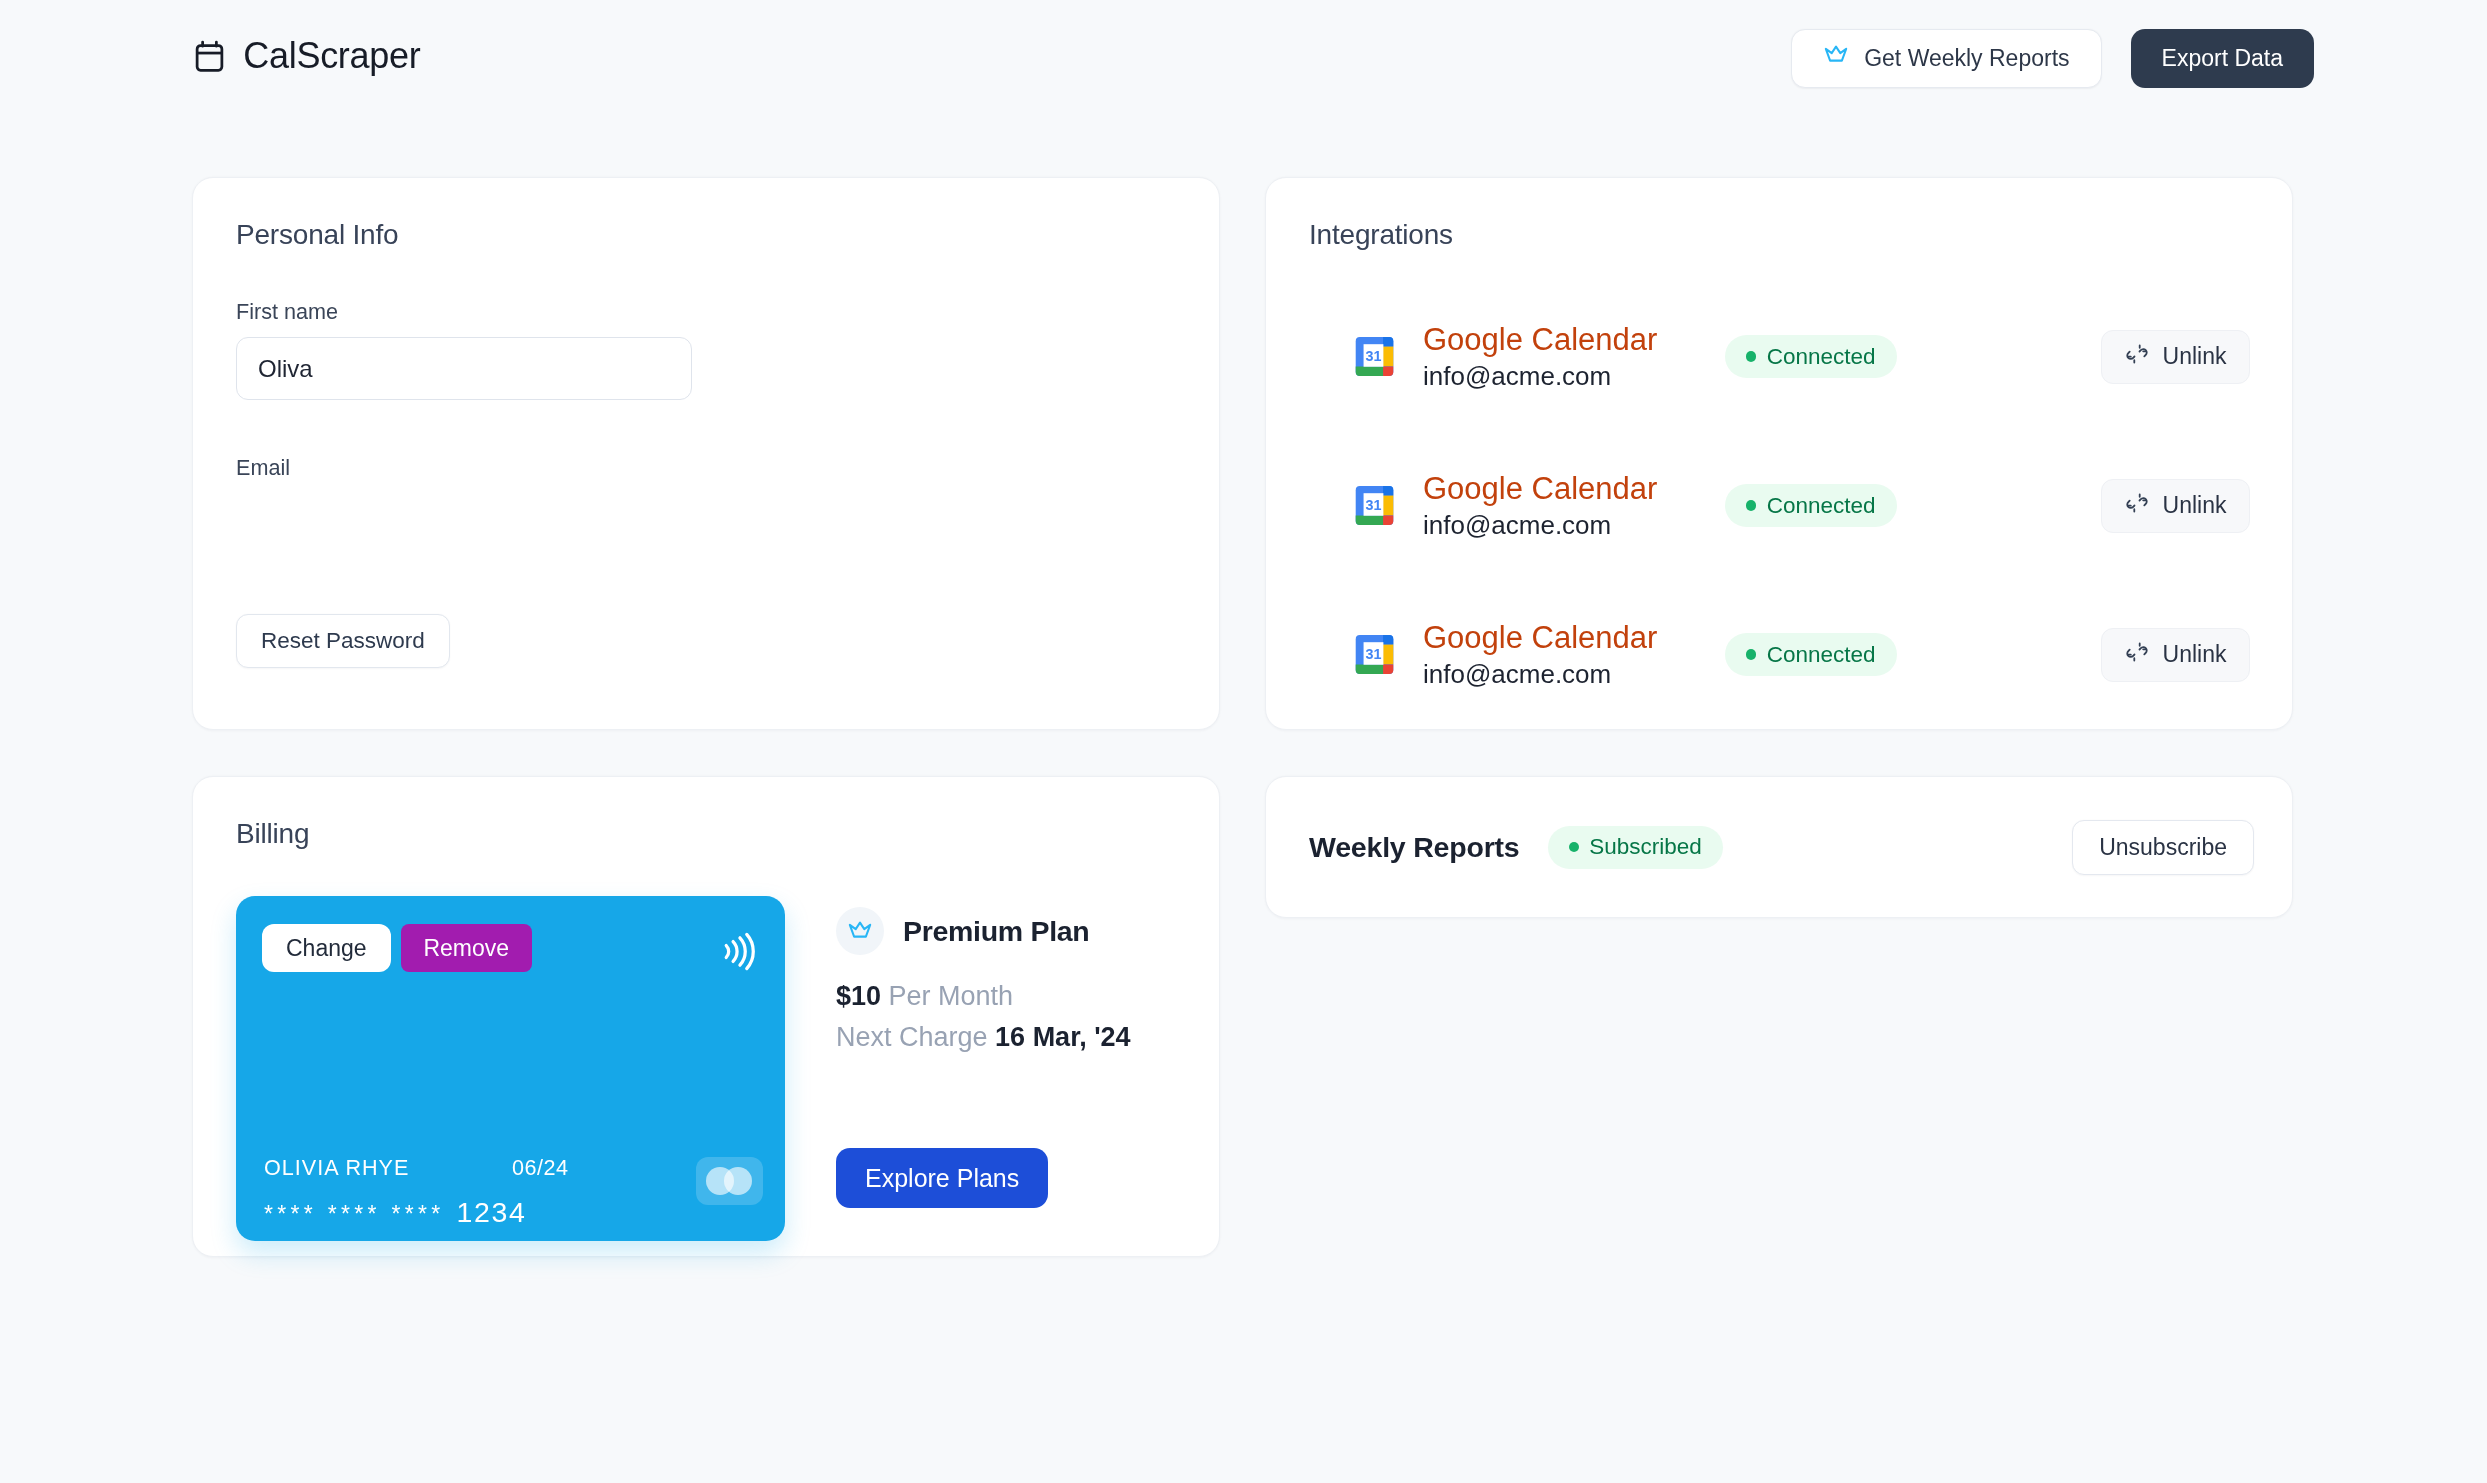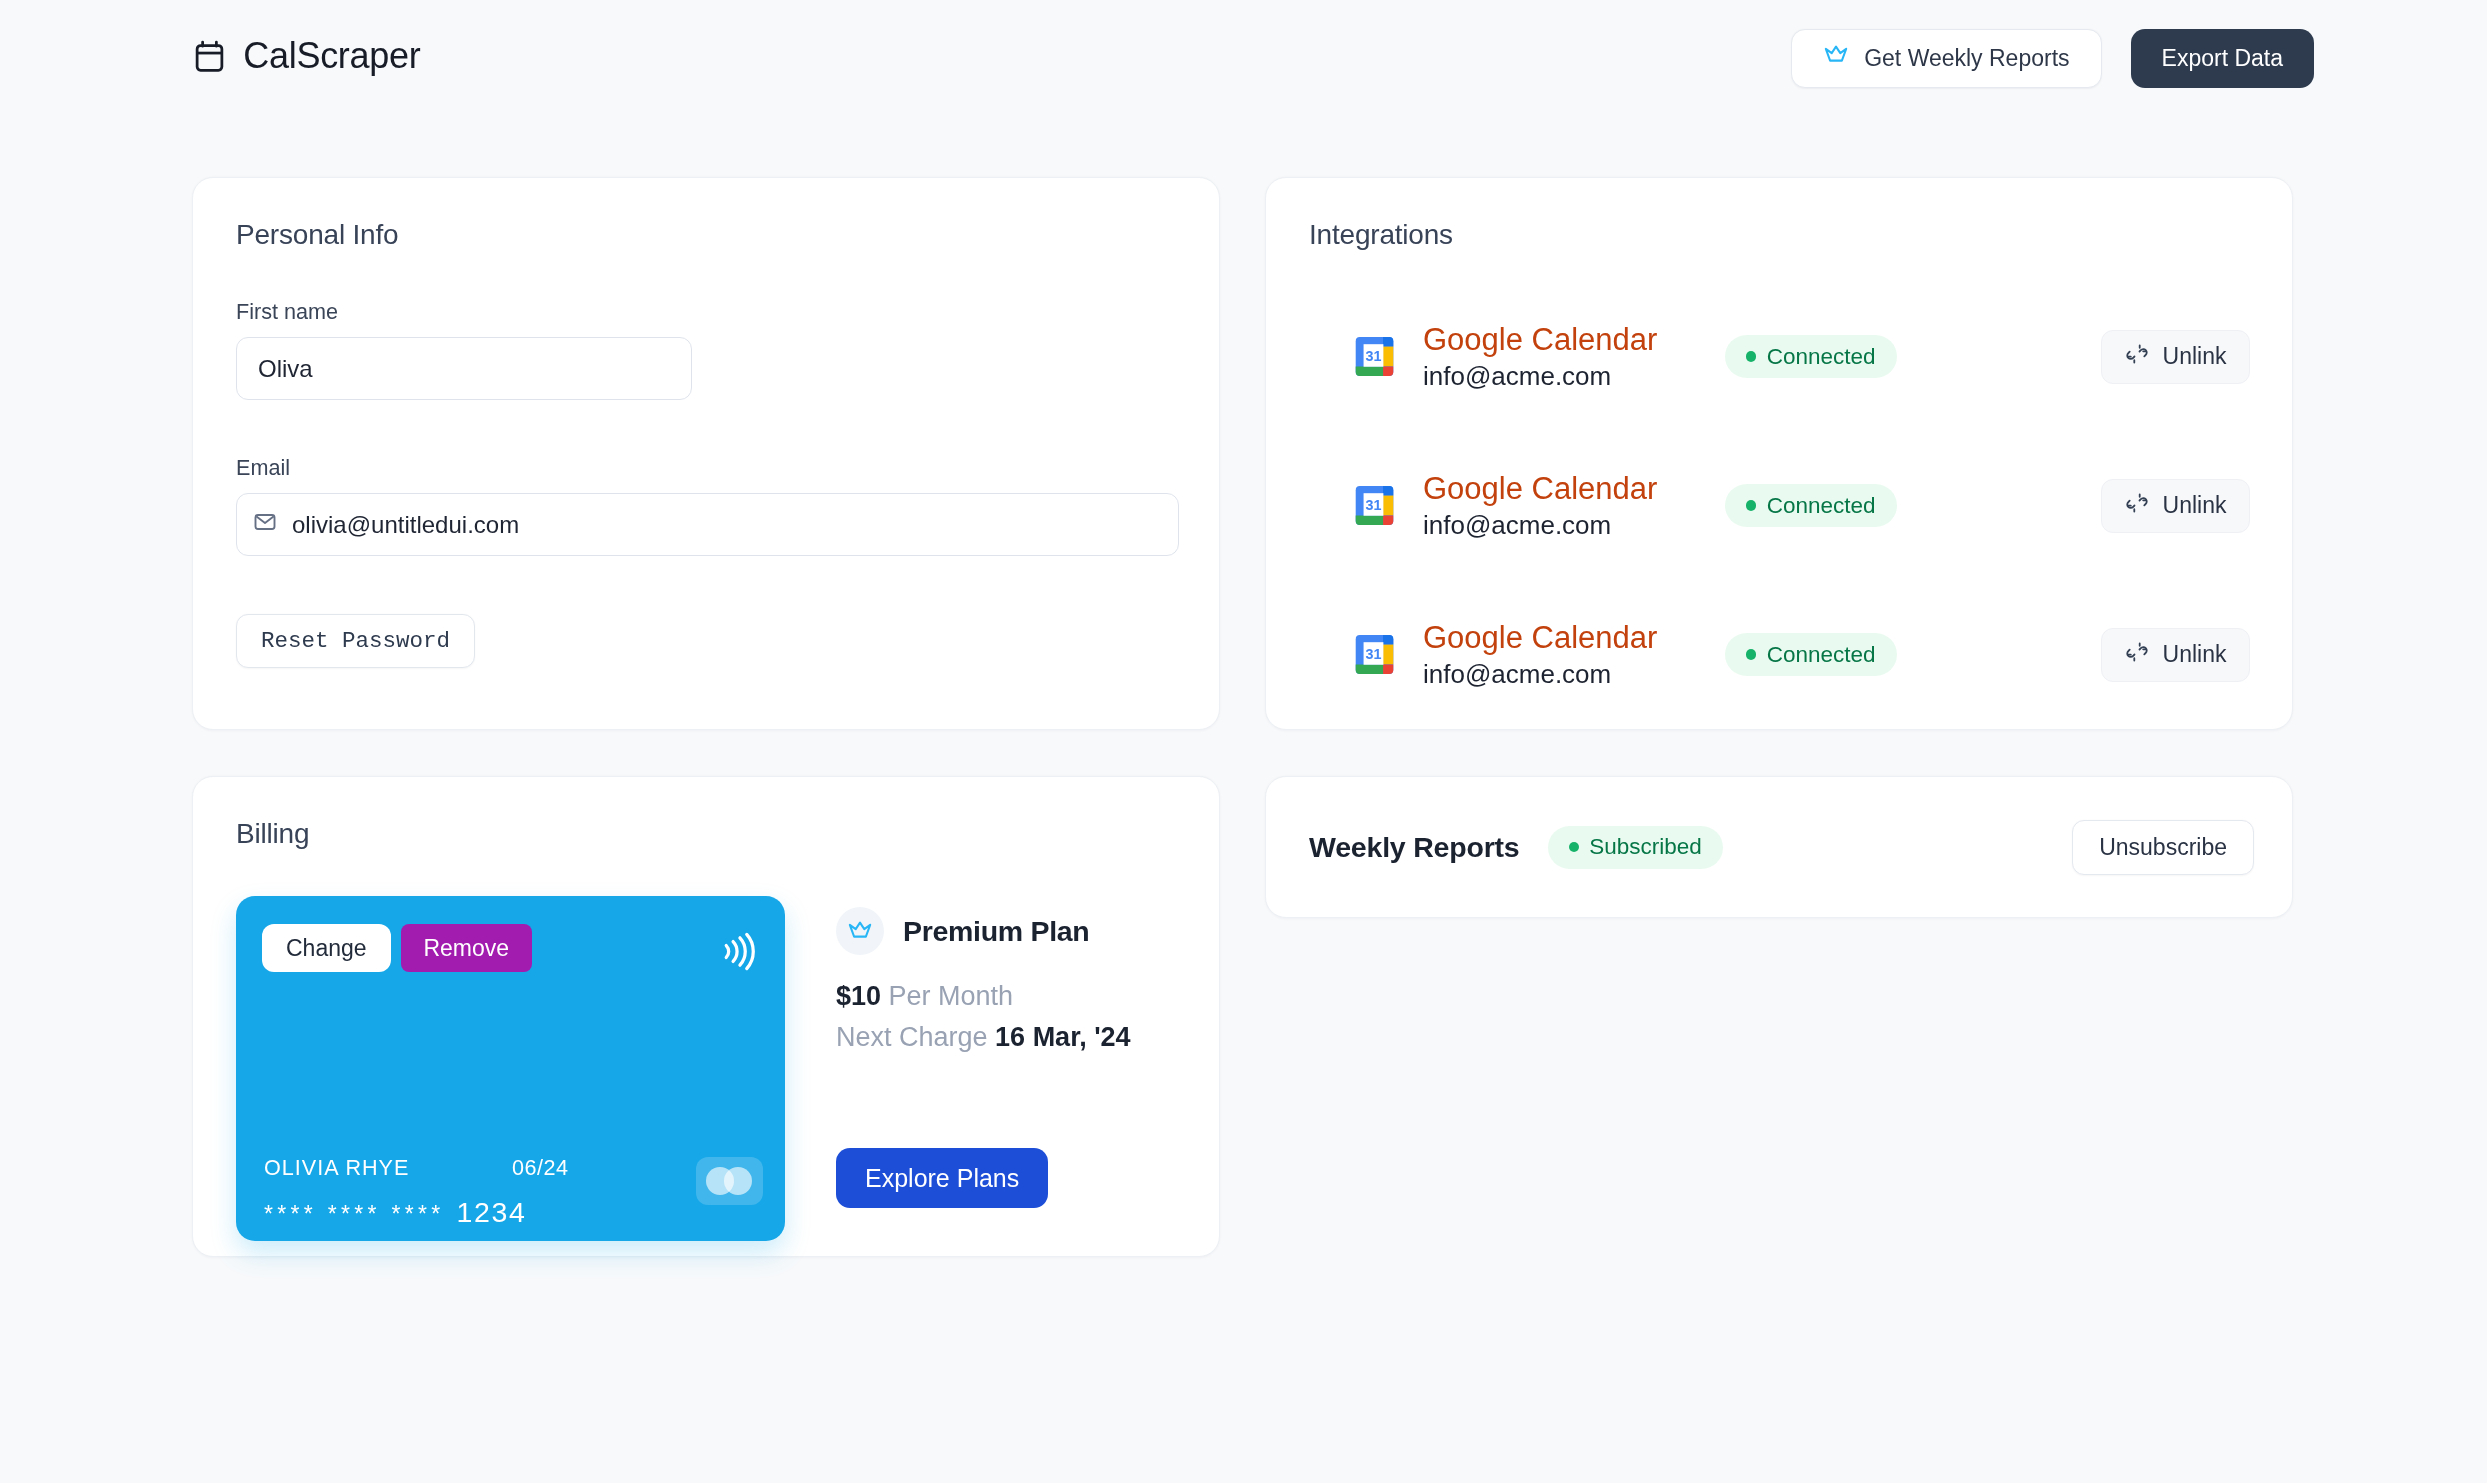--- a/index.html
+++ b/index.html
@@ -75,21 +75,21 @@
     position: absolute; left: 43px; top: 121px;
     display: flex; gap: 41px;
   }
   .row-names > div { width: 456px; }
   .field-email { position: absolute; left: 43px; top: 277px; width: 943px; }
   .btn-reset {
     position: absolute; left: 43px; top: 436px;
     height: 54px; padding: 0 24px; border-radius: 12px;
     background: #fff; border: 1.4px solid #e2e7ee;
     font-size: 22.5px; color: #2e3a4e; cursor: pointer;
-    font-family: Liberation Mono, monospace;
+    font-family: Liberation Sans, sans-serif;
     box-shadow: 0 0.9px 1.7px rgba(16,24,40,0.04);
   }
 
   
   #card-integrations .card-title { position: absolute; left: 43px; top: 41px; }
   .integration-list { position: absolute; left: 43px; top: 104px; width: 941px; }
   .integration-row {
     height: 149px; display: flex; align-items: center;
   }
   .gcal-icon { width: 41px; height: 45px; position: relative; flex: 0 0 41px; margin-left: 45px; }
@@ -233,29 +233,20 @@
 
     <div class="row-names">
       <div>
         <span class="field-label">First name</span>
         <div class="text-input" placeholder="First name">Oliva</div>
       </div>
     </div>
 
     <div class="field-email">
       <span class="field-label">Email</span>
-      <div class="text-input with-icon">
-        <span>
-          <svg width="24" height="24" viewBox="0 0 24 24" fill="none">
-            <rect x="2.5" y="5" width="19" height="14" rx="2.5" stroke="#667085" stroke-width="1.9"></rect>
-            <path d="M3.5 6.5l8.5 6.5 8.5-6.5" stroke="#667085" stroke-width="1.9" stroke-linejoin="round"></path>
-          </svg>
-        </span>
-        <span placeholder="you@example.com">olivia@untitledui.com</span>
-      </div>
     </div>
 
     <button class="btn-reset">Reset Password</button>
   </div>
 
   <div class="card" id="card-integrations">
     <div class="card-title">Integrations</div>
 
     <div class="integration-list">
 

